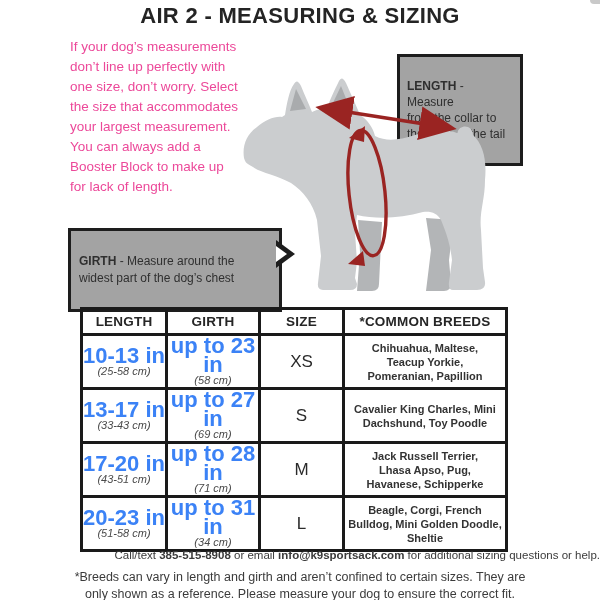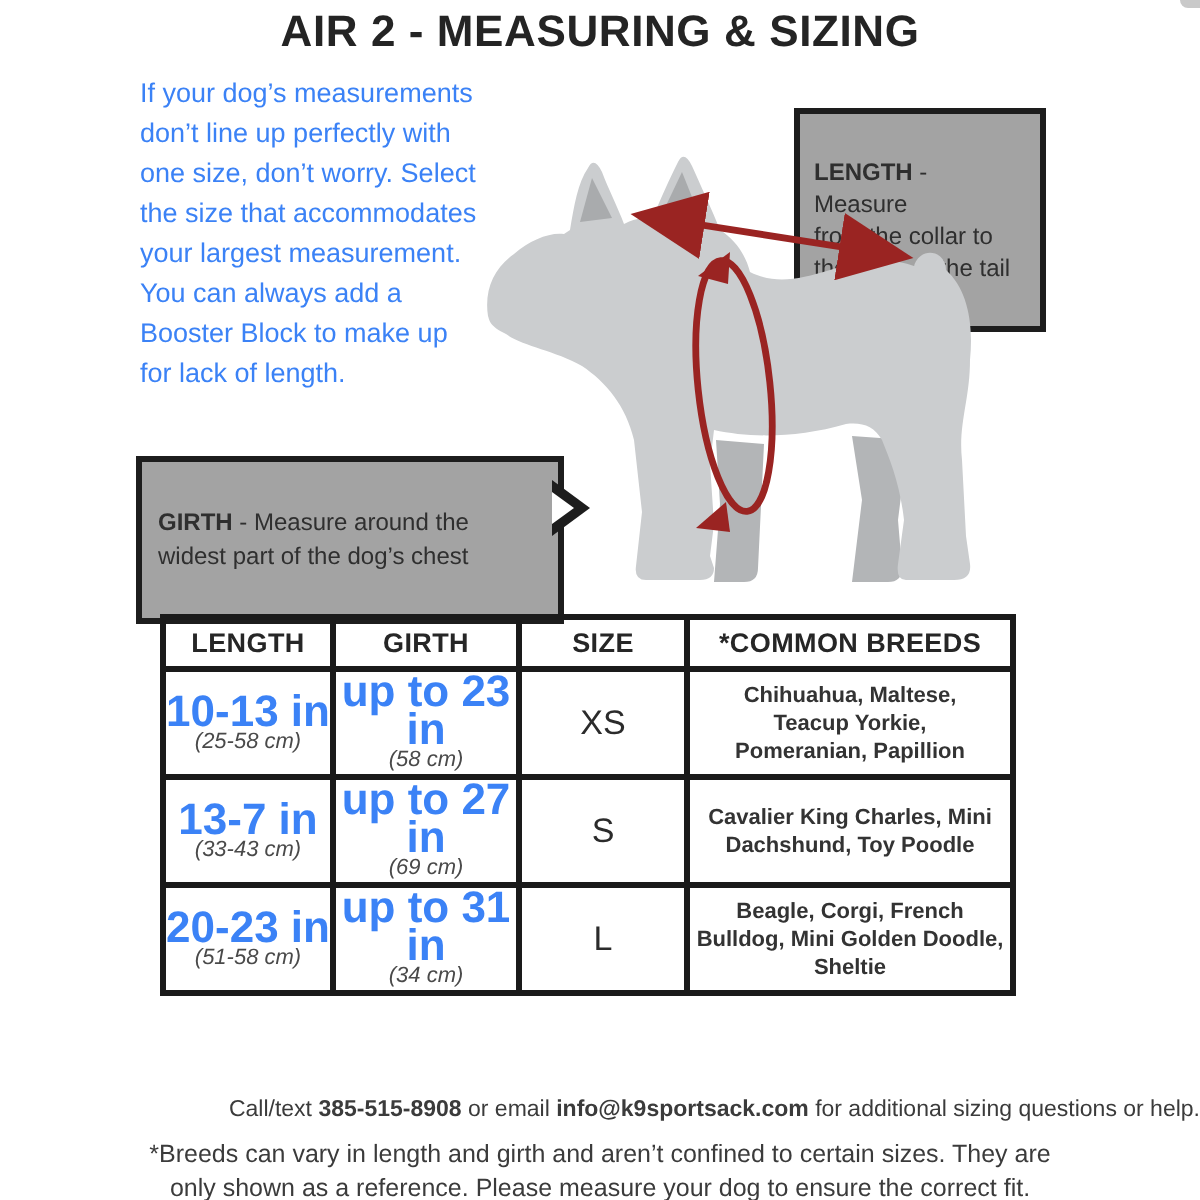--- a/index.html
+++ b/index.html
@@ -10,21 +10,21 @@
   .page-title {
     position:absolute; top:0; left:0; right:0; margin:0; padding-top:3px;
     text-align:center; font-size:22px; font-weight:800; letter-spacing:.3px; color:#242424;
   }
   .corner-artifact {
     position:absolute; top:0; right:0; width:10px; height:4px;
     background:#c9c9c9; border-radius:0 0 0 5px;
   }
   .intro {
     position:absolute; left:70px; top:37px; width:190px; margin:0;
-    font-size:13.5px; line-height:20px; color:#3b82f6; white-space:pre-line;
+    font-size:13.5px; line-height:20px; color:#ec4899; white-space:pre-line;
   }
   
   .bubble {
     position:absolute; background:#a3a3a3; border:3px solid #1d1d1d;
     box-sizing:border-box; white-space:pre-line; color:#2f2f2f;margin-top:16px;
   }
   .bubble .b { font-weight:700; }
   .bubble-length { left:397px; top:38px; width:126px; padding:5px 7px; font-size:12px; line-height:16px; }
   .bubble-girth  { left:68px;  top:212px; width:214px; padding:5px 8px; font-size:12px; line-height:17px; }
   .tail-svg { position:absolute; overflow:visible; }
@@ -157,30 +157,44 @@
             <div class="in">up to 23 in</div>
             <div class="cm">(58 cm)</div>
           </td>
           <td class="size-cell">XS</td>
           <td class="breeds-cell">Chihuahua, Maltese,
 Teacup Yorkie,
 Pomeranian, Papillion</td>
         </tr>
         <tr>
           <td class="length-cell">
-            <div class="in">13-7 in</div>
+            <div class="in">13-17 in</div>
             <div class="cm">(33-43 cm)</div>
           </td>
           <td class="girth-cell">
             <div class="in">up to 27 in</div>
             <div class="cm">(69 cm)</div>
           </td>
           <td class="size-cell">S</td>
           <td class="breeds-cell">Cavalier King Charles, Mini
 Dachshund, Toy Poodle</td>
+        </tr>
+        <tr>
+          <td class="length-cell">
+            <div class="in">17-20 in</div>
+            <div class="cm">(43-51 cm)</div>
+          </td>
+          <td class="girth-cell">
+            <div class="in">up to 28 in</div>
+            <div class="cm">(71 cm)</div>
+          </td>
+          <td class="size-cell">M</td>
+          <td class="breeds-cell">Jack Russell Terrier,
+Lhasa Apso, Pug,
+Havanese, Schipperke</td>
         </tr>
         <tr>
           <td class="length-cell">
             <div class="in">20-23 in</div>
             <div class="cm">(51-58 cm)</div>
           </td>
           <td class="girth-cell">
             <div class="in">up to 31 in</div>
             <div class="cm">(34 cm)</div>
           </td>

